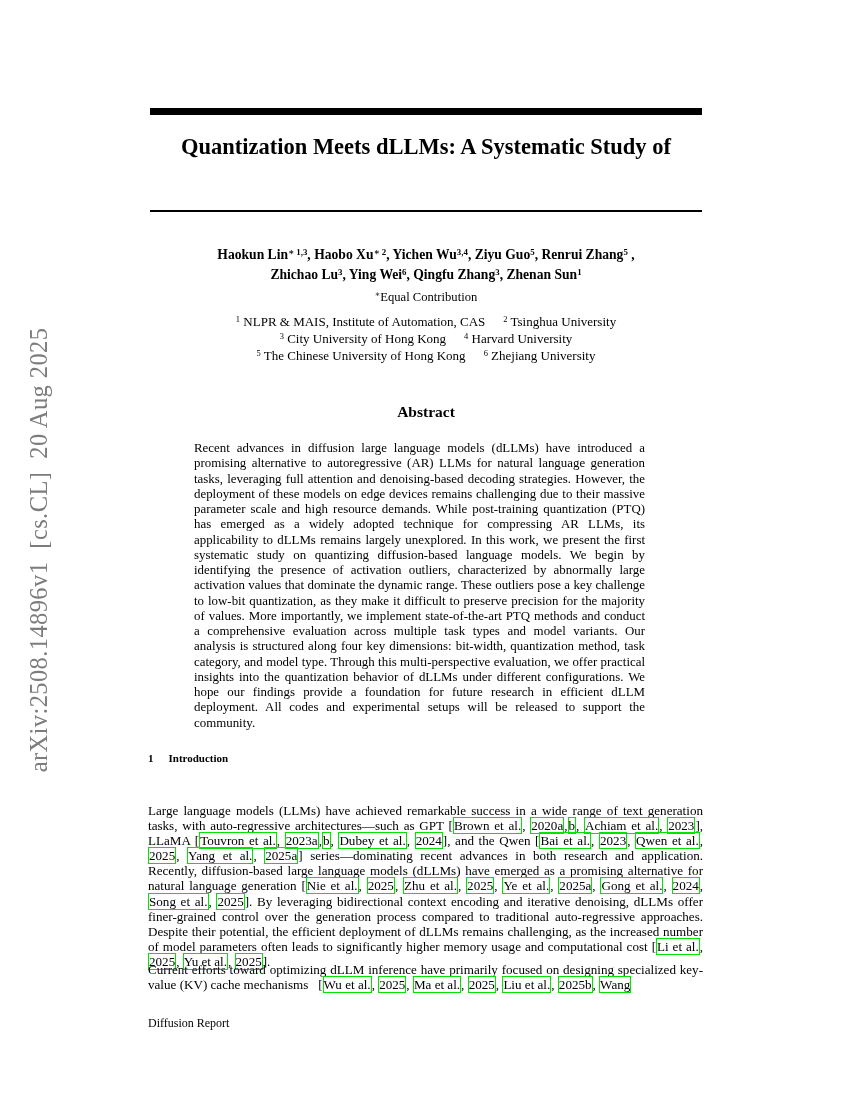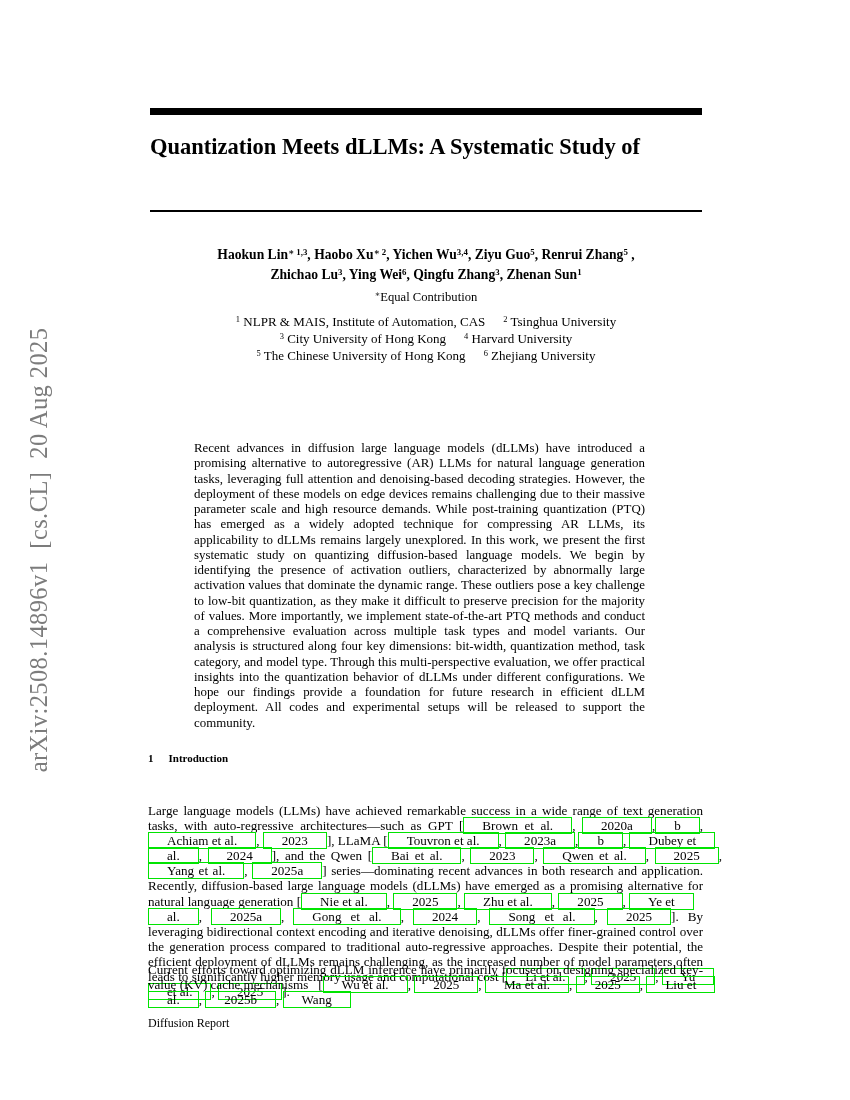--- a/index.html
+++ b/index.html
@@ -9,21 +9,21 @@
 
   .arxiv-side{position:absolute;left:0;top:0;width:74px;height:1100px;}
   .arxiv-side span{position:absolute;left:39px;top:550px;
        transform:translate(-50%,-50%) rotate(-90deg);
        white-space:pre;font-size:24.5px;color:#7c7c7c;letter-spacing:.4px;display:block;width:max-content;}
 
   .bar-thick{position:absolute;left:150px;top:108px;width:552px;height:7px;background:#000;}
   .bar-thin{position:absolute;left:150px;top:210px;width:552px;height:1.6px;background:#000;}
 
   .title{position:absolute;left:150px;top:133px;width:552px;margin:0;
-       font-size:22.5px;font-weight:bold;line-height:28px;}
+       font-size:22.5px;font-weight:bold;text-align:center;line-height:28px;}
 
   .authors{position:absolute;left:124px;top:245px;width:604px;text-align:center;}
   .authors-line{font-size:13.6px;font-weight:bold;line-height:20px;text-align:center;}
   .equal{font-size:12.6px;margin-top:5px;}
 
   .affils{position:absolute;left:124px;top:313px;width:604px;text-align:center;
        font-size:13px;line-height:17px;}
   .gap-span{display:inline-block;}
 
   sup{font-size:.65em;line-height:0;vertical-align:baseline;position:relative;top:-.45em;}
@@ -35,21 +35,21 @@
 
   .sec-head{position:absolute;left:148px;top:752px;width:554px;margin:0;
        font-size:11px;font-weight:bold;}
   .sec-num{margin-right:15px;}
 
   .body-par{position:absolute;left:148px;width:555px;margin:0;
        font-size:13.1px;line-height:15.1px;text-align:justify;}
   .p1{top:803px;}
   .p2{top:962px;}
 
-  .cite{border:1px solid #00e400;padding:0 18px;box-decoration-break:clone;
+  .cite{border:1px solid #00e400;padding:0 0;box-decoration-break:clone;
        -webkit-box-decoration-break:clone;}
 
   .footer{position:absolute;left:148px;top:1016px;font-size:12px;}
 </style>
 </head>
 <body>
 
 <div class="page">
 
   <div class="arxiv-side">
@@ -69,20 +69,21 @@
     <div class="authors-line">Zhichao Lu<sup>3</sup>, Ying Wei<sup>6</sup>, Qingfu Zhang<sup>3</sup>, Zhenan Sun<sup>1</sup></div>
     <div class="equal"><sup>∗</sup>Equal Contribution</div>
   </div>
 
   <div class="affils">
     <div><sup>1</sup> NLPR &amp; MAIS, Institute of Automation, CAS<span class="gap-span" style="width: 18px;"></span><sup>2</sup> Tsinghua University</div>
     <div><sup>3</sup> City University of Hong Kong<span class="gap-span" style="width: 18px;"></span><sup>4</sup> Harvard University</div>
     <div><sup>5</sup> The Chinese University of Hong Kong<span class="gap-span" style="width: 18px;"></span><sup>6</sup> Zhejiang University</div>
   </div>
 
+  <div class="abs-head">Abstract</div>
   <div class="abs-body">Recent advances in diffusion large language models (dLLMs) have introduced a promising alternative to autoregressive (AR) LLMs for natural language generation tasks, leveraging full attention and denoising-based decoding strategies. However, the deployment of these models on edge devices remains challenging due to their massive parameter scale and high resource demands. While post-training quantization (PTQ) has emerged as a widely adopted technique for compressing AR LLMs, its applicability to dLLMs remains largely unexplored. In this work, we present the first systematic study on quantizing diffusion-based language models. We begin by identifying the presence of activation outliers, characterized by abnormally large activation values that dominate the dynamic range. These outliers pose a key challenge to low-bit quantization, as they make it difficult to preserve precision for the majority of values. More importantly, we implement state-of-the-art PTQ methods and conduct a comprehensive evaluation across multiple task types and model variants. Our analysis is structured along four key dimensions: bit-width, quantization method, task category, and model type. Through this multi-perspective evaluation, we offer practical insights into the quantization behavior of dLLMs under different configurations. We hope our findings provide a foundation for future research in efficient dLLM deployment. All codes and experimental setups will be released to support the community.</div>
 
   <h2 class="sec-head">
     <span class="sec-num">1</span><span>Introduction</span>
   </h2>
 
   <p class="body-par p1">Large language models (LLMs) have achieved remarkable success in a wide range of text generation tasks, with auto-regressive architectures—such as GPT [<span class="cite" style="border-color: rgb(0, 228, 0);">Brown et al.</span>, <span class="cite" style="border-color: rgb(0, 228, 0);">2020a</span>,<span class="cite" style="border-color: rgb(0, 228, 0);">b</span>, <span class="cite" style="border-color: rgb(0, 228, 0);">Achiam et al.</span>, <span class="cite" style="border-color: rgb(0, 228, 0);">2023</span>], LLaMA [<span class="cite" style="border-color: rgb(0, 228, 0);">Touvron et al.</span>, <span class="cite" style="border-color: rgb(0, 228, 0);">2023a</span>,<span class="cite" style="border-color: rgb(0, 228, 0);">b</span>, <span class="cite" style="border-color: rgb(0, 228, 0);">Dubey et al.</span>, <span class="cite" style="border-color: rgb(0, 228, 0);">2024</span>], and the Qwen [<span class="cite" style="border-color: rgb(0, 228, 0);">Bai et al.</span>, <span class="cite" style="border-color: rgb(0, 228, 0);">2023</span>, <span class="cite" style="border-color: rgb(0, 228, 0);">Qwen et al.</span>, <span class="cite" style="border-color: rgb(0, 228, 0);">2025</span>, <span class="cite" style="border-color: rgb(0, 228, 0);">Yang et al.</span>, <span class="cite" style="border-color: rgb(0, 228, 0);">2025a</span>] series—dominating recent advances in both research and application. Recently, diffusion-based large language models (dLLMs) have emerged as a promising alternative for natural language generation [<span class="cite" style="border-color: rgb(0, 228, 0);">Nie et al.</span>, <span class="cite" style="border-color: rgb(0, 228, 0);">2025</span>, <span class="cite" style="border-color: rgb(0, 228, 0);">Zhu et al.</span>, <span class="cite" style="border-color: rgb(0, 228, 0);">2025</span>, <span class="cite" style="border-color: rgb(0, 228, 0);">Ye et al.</span>, <span class="cite" style="border-color: rgb(0, 228, 0);">2025a</span>, <span class="cite" style="border-color: rgb(0, 228, 0);">Gong et al.</span>, <span class="cite" style="border-color: rgb(0, 228, 0);">2024</span>, <span class="cite" style="border-color: rgb(0, 228, 0);">Song et al.</span>, <span class="cite" style="border-color: rgb(0, 228, 0);">2025</span>]. By leveraging bidirectional context encoding and iterative denoising, dLLMs offer finer-grained control over the generation process compared to traditional auto-regressive approaches. Despite their potential, the efficient deployment of dLLMs remains challenging, as the increased number of model parameters often leads to significantly higher memory usage and computational cost [<span class="cite" style="border-color: rgb(0, 228, 0);">Li et al.</span>, <span class="cite" style="border-color: rgb(0, 228, 0);">2025</span>, <span class="cite" style="border-color: rgb(0, 228, 0);">Yu et al.</span>, <span class="cite" style="border-color: rgb(0, 228, 0);">2025</span>].</p>
   <p class="body-par p2">Current efforts toward optimizing dLLM inference have primarily focused on designing specialized key-value (KV) cache mechanisms  [<span class="cite" style="border-color: rgb(0, 228, 0);">Wu et al.</span>, <span class="cite" style="border-color: rgb(0, 228, 0);">2025</span>, <span class="cite" style="border-color: rgb(0, 228, 0);">Ma et al.</span>, <span class="cite" style="border-color: rgb(0, 228, 0);">2025</span>, <span class="cite" style="border-color: rgb(0, 228, 0);">Liu et al.</span>, <span class="cite" style="border-color: rgb(0, 228, 0);">2025b</span>, <span class="cite" style="border-color: rgb(0, 228, 0);">Wang</span></p>
 
   <div class="footer">Diffusion Report</div>

